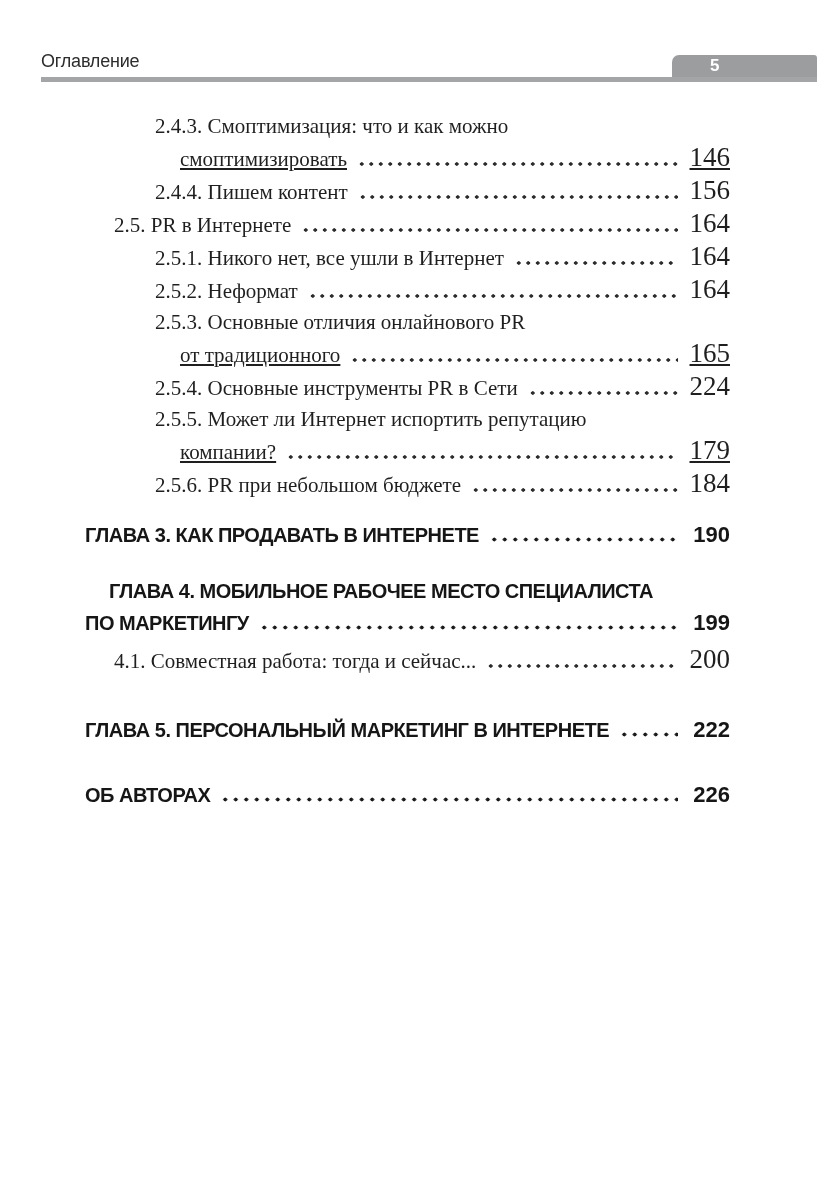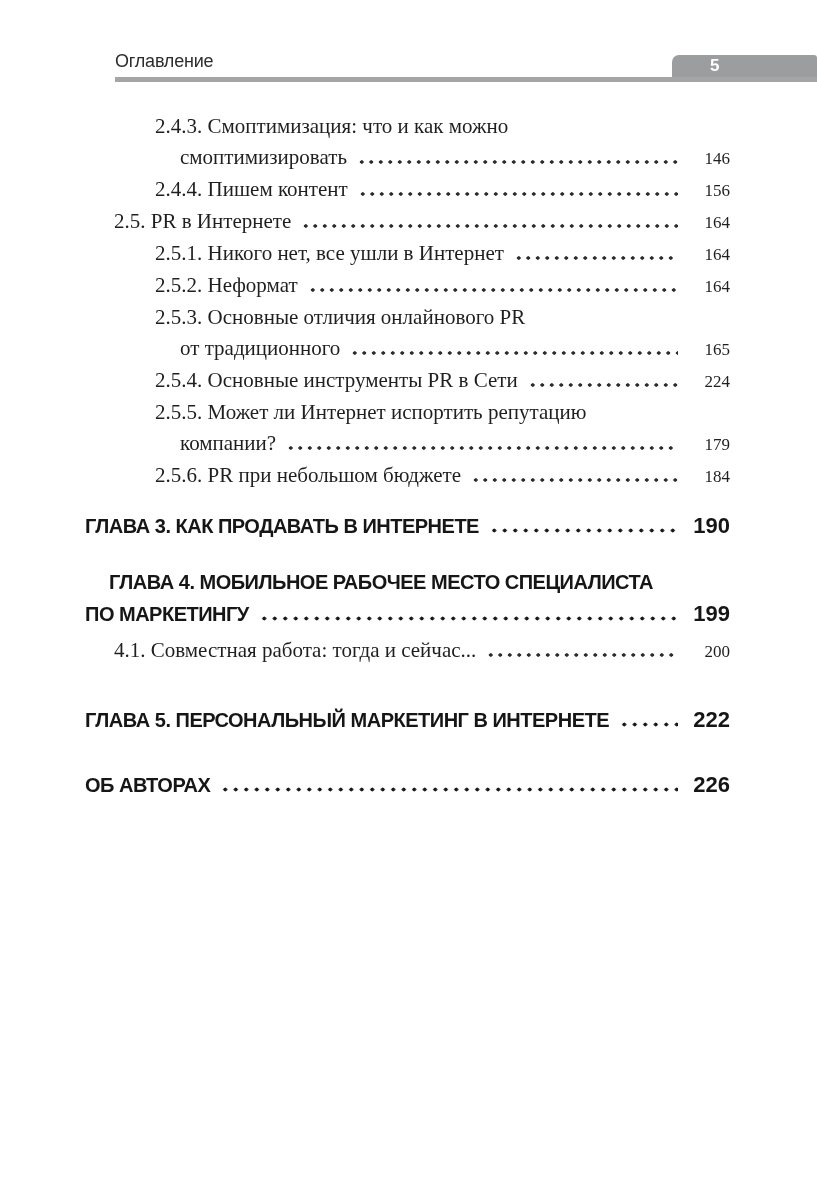--- a/index.html
+++ b/index.html
@@ -6,21 +6,21 @@
   body {
     width: 817px; height: 1200px;
     background: #ffffff;
     overflow: hidden;
     font-family: "Liberation Serif", serif;
     color: #1f1f1f;
   }
   .page { position: relative; width: 817px; height: 1200px; }
 
   
-  .header { position: relative; margin: 50px 0 0 115px; }
+  .header { position: relative; margin: 50px 0 0 41px; }
   .header-title {
     font-family: "Liberation Sans", sans-serif;
     font-size: 18px; line-height: 22px;
     color: #2d2d2d;
     letter-spacing: -0.2px;
     margin-bottom: 5px;
   }
   .header-rule { height: 5px; background: #a3a5a7; }
   .page-badge {
     position: absolute; right: 0; bottom: 5px;
@@ -35,32 +35,32 @@
     color: #ffffff;
     margin-left: 38px;
   }
 
   
   .toc { margin: 29px 87px 0 85px; }
   .row { display: flex; align-items: baseline; line-height: 31px; font-size: 21px; }
   .row .label { white-space: nowrap; }
   .sec  { padding-left: 29px; }
   .sub  { padding-left: 70px; }
-  .cont { padding-left: 95px; }
+  .cont { padding-left: 95px; text-decoration: underline; }
 
   .leader {
     flex: 1; min-width: 18px;
     height: 4px;
     margin: 0 12px 0 10px;
     background-image: radial-gradient(circle, #2b2b2b 1.5px, transparent 1.9px);
     background-size: 9.5px 4px;
     background-repeat: repeat-x;
     background-position: left center;
   }
-  .pnum { min-width: 40px; text-align: right; font-size: 17px; }
+  .pnum { min-width: 40px; text-align: right; font-size: 27px; }
 
   .chapter {
     font-family: "Liberation Sans", sans-serif;
     font-weight: bold;
     font-size: 20px;
     letter-spacing: -0.5px;
     color: #161616;
   }
   .chapter .leader {
     height: 5px;

